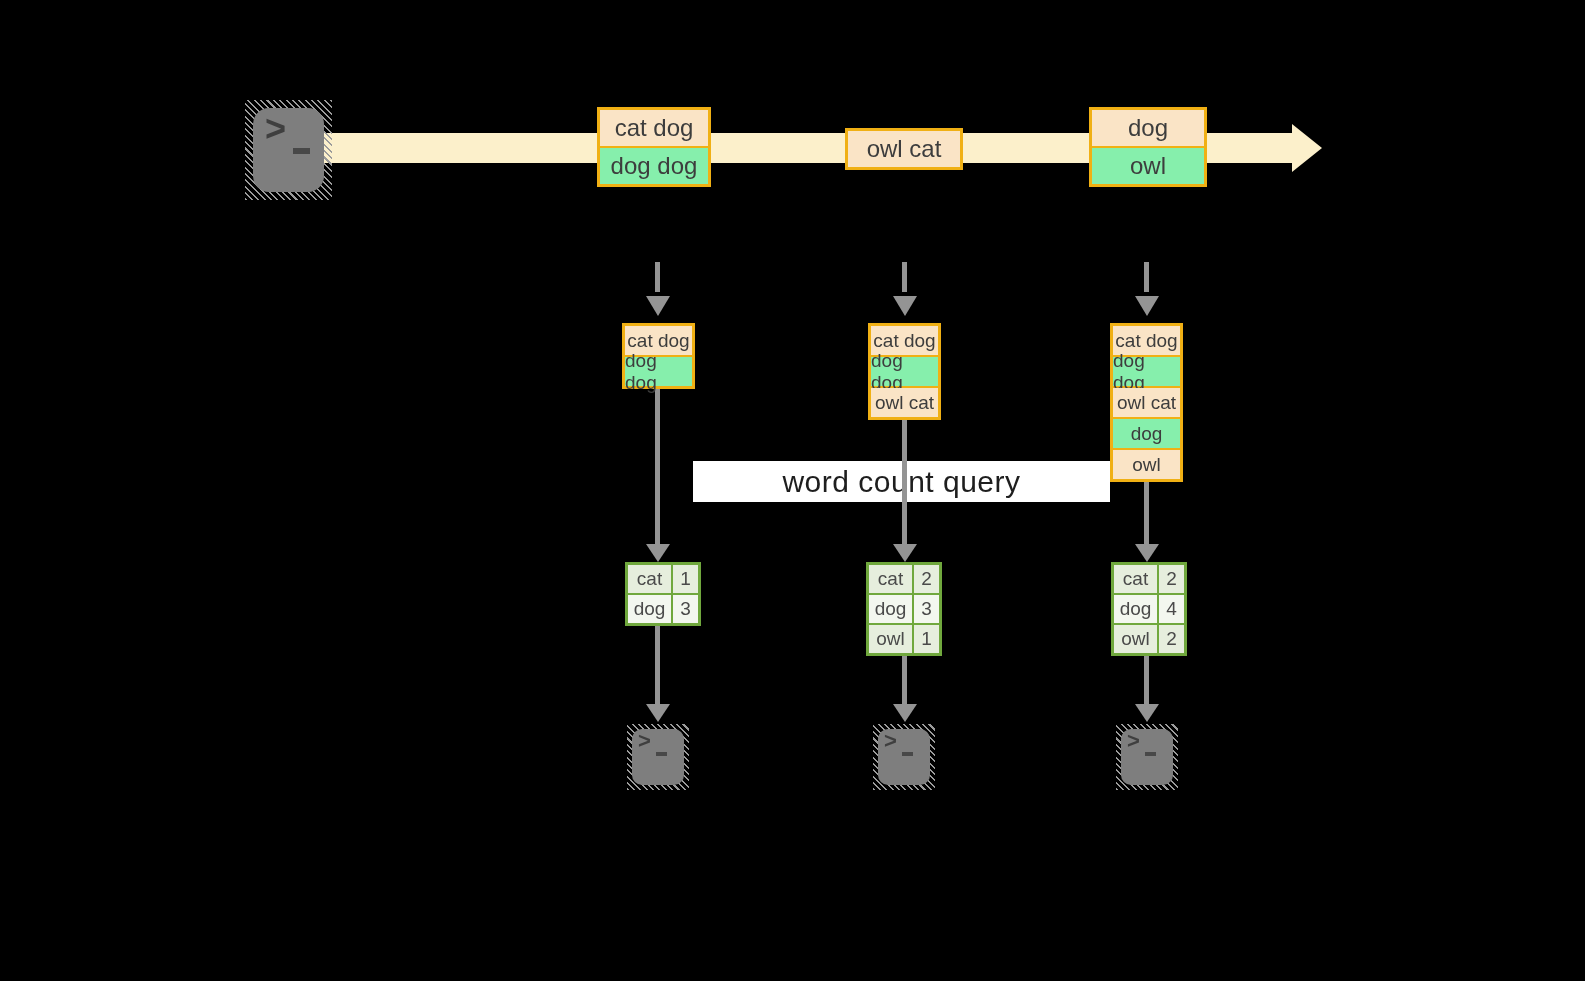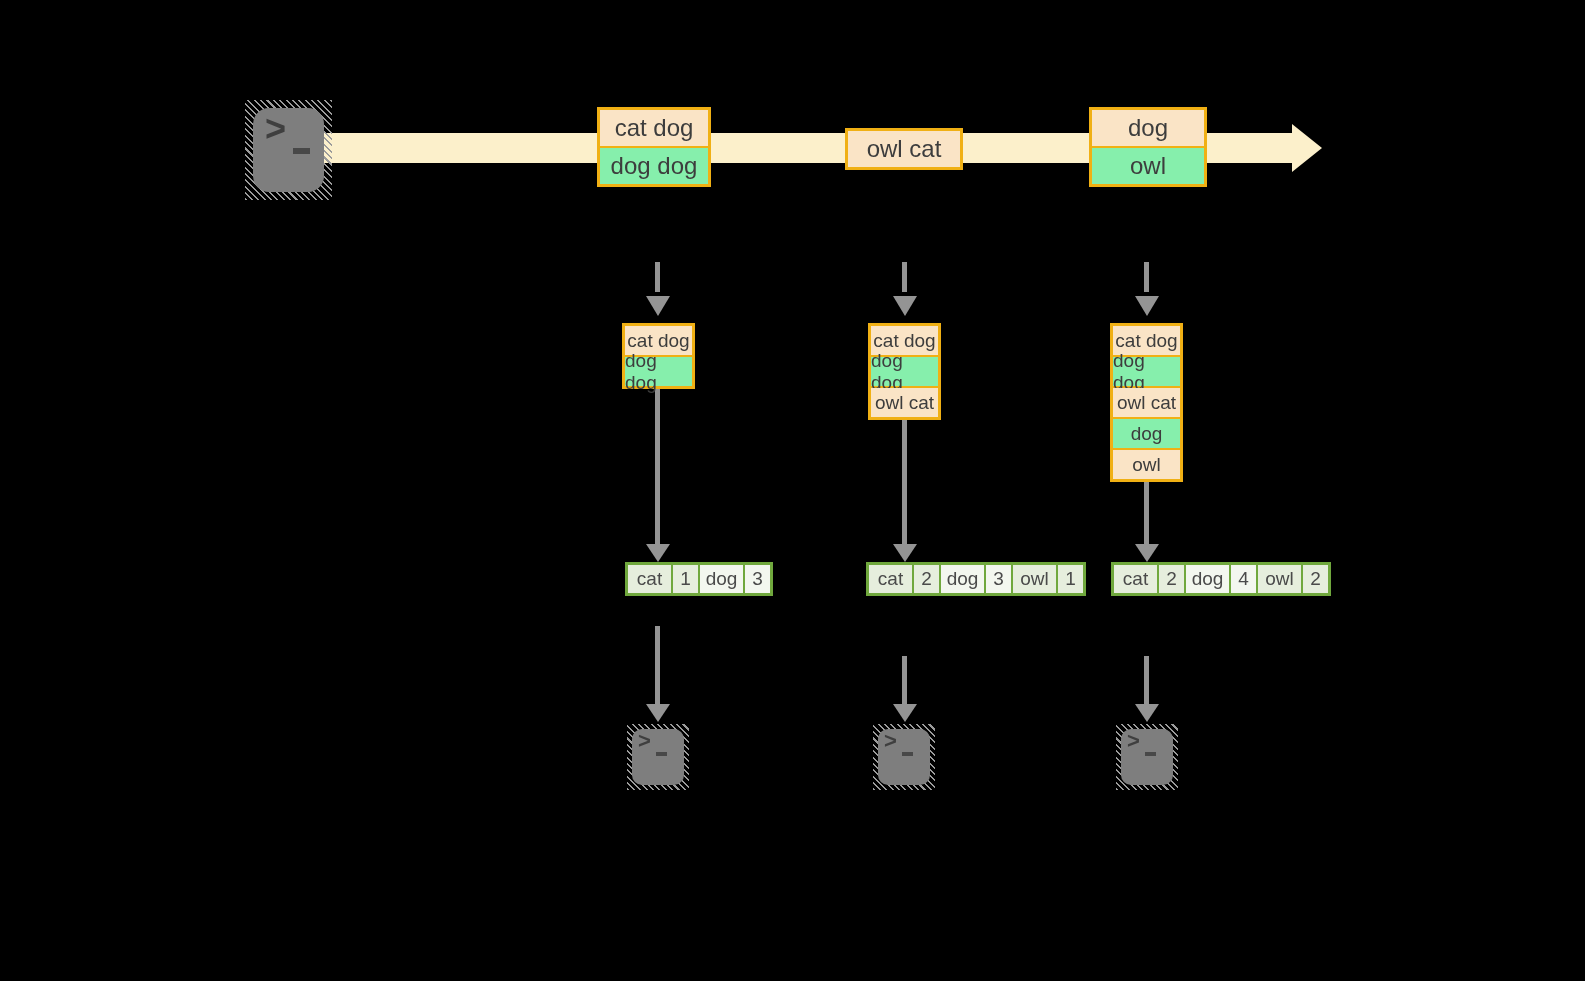--- a/index.html
+++ b/index.html
@@ -26,21 +26,21 @@
   .b2{left:845px;top:128px;}
   .b3{left:1089px;top:107px;}
   .state-box{width:67px;}
   .state-box .cell{height:29px;font-size:19px;width:67px;}
   .s1{left:622px;top:323px;}
   .s2{left:868px;top:323px;}
   .s3{left:1110px;top:323px;}
 
   
   .count-table{position:absolute;border:3px solid #70a83d;background:#70a83d;
-               display:flex;flex-direction:row;gap:2px;z-index:4;}
+               display:flex;flex-direction:column;gap:2px;z-index:4;}
   .count-table .row{display:flex;gap:2px;}
   .count-table .w{width:43px;height:28px;display:flex;align-items:center;justify-content:center;
                   font-size:19px;color:#4a4a4a;}
   .count-table .n{width:25px;height:28px;display:flex;align-items:center;justify-content:center;
                   font-size:19px;color:#4a4a4a;}
   .count-table .row.dark .w,.count-table .row.dark .n{background:#e6eedd;}
   .count-table .row.light .w,.count-table .row.light .n{background:#f3f7ef;}
   .t1{left:625px;top:562px;}
   .t2{left:866px;top:562px;}
   .t3{left:1111px;top:562px;}
@@ -117,20 +117,23 @@
     <div class="cell dark">owl cat</div>
   </div>
   <div class="record-box state-box s3">
     <div class="cell dark">cat dog</div>
     <div class="cell">dog dog</div>
     <div class="cell dark">owl cat</div>
     <div class="cell">dog</div>
     <div class="cell dark">owl</div>
   </div>
 
+  <div class="query-box">
+    <span>word count query</span>
+  </div>
 
   <div class="vline" style="left:655px;top:388px;height:156px;"></div>
   <div class="head-down short" style="left:646px;top:544px;"></div>
   <div class="vline" style="left:902px;top:416px;height:128px;"></div>
   <div class="head-down short" style="left:893px;top:544px;"></div>
   <div class="vline" style="left:1144px;top:480px;height:64px;"></div>
   <div class="head-down short" style="left:1135px;top:544px;"></div>
 
   <div class="count-table t1">
     <div class="row dark">

